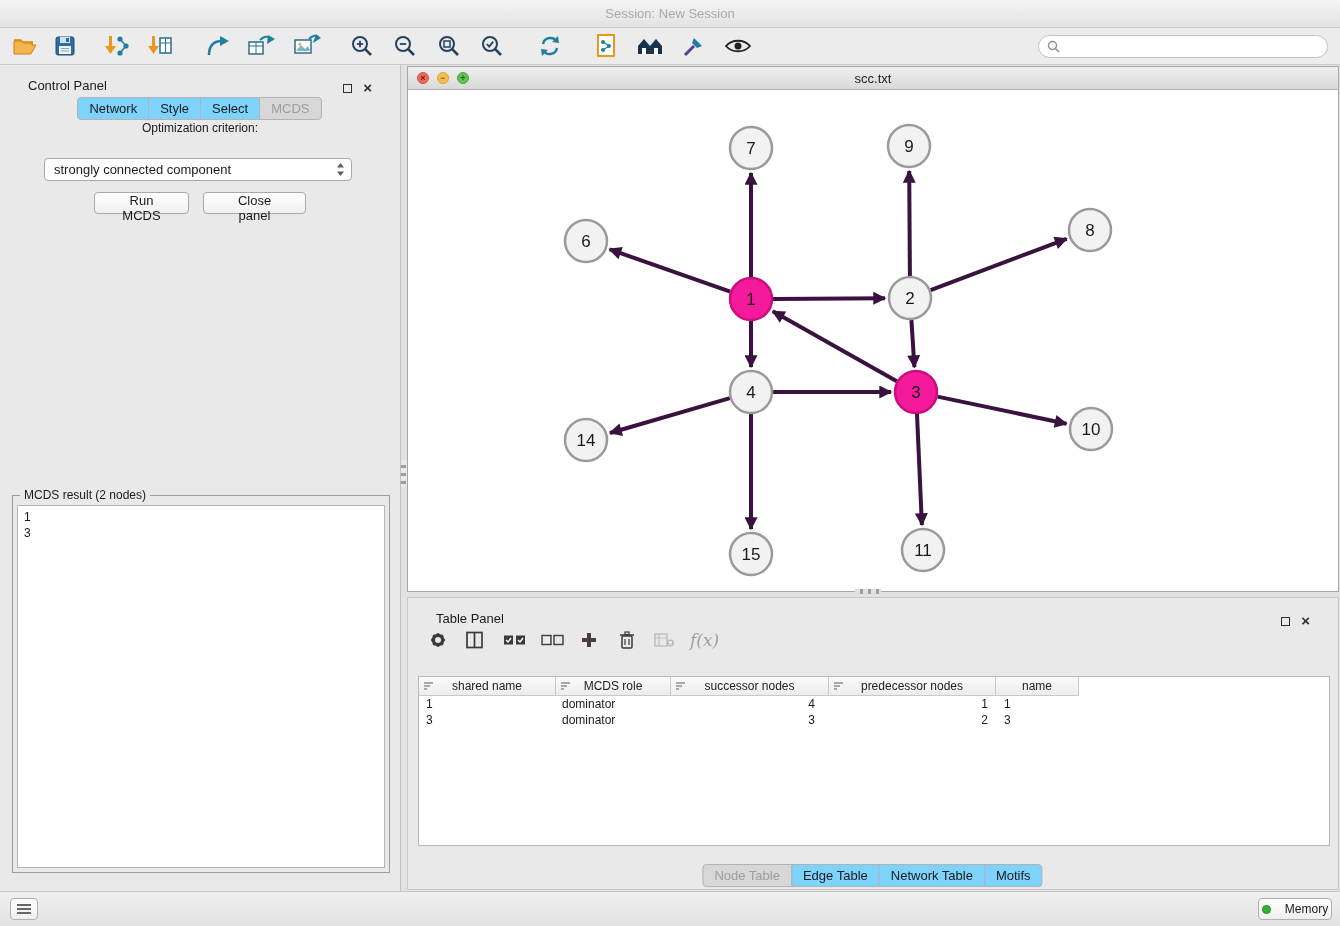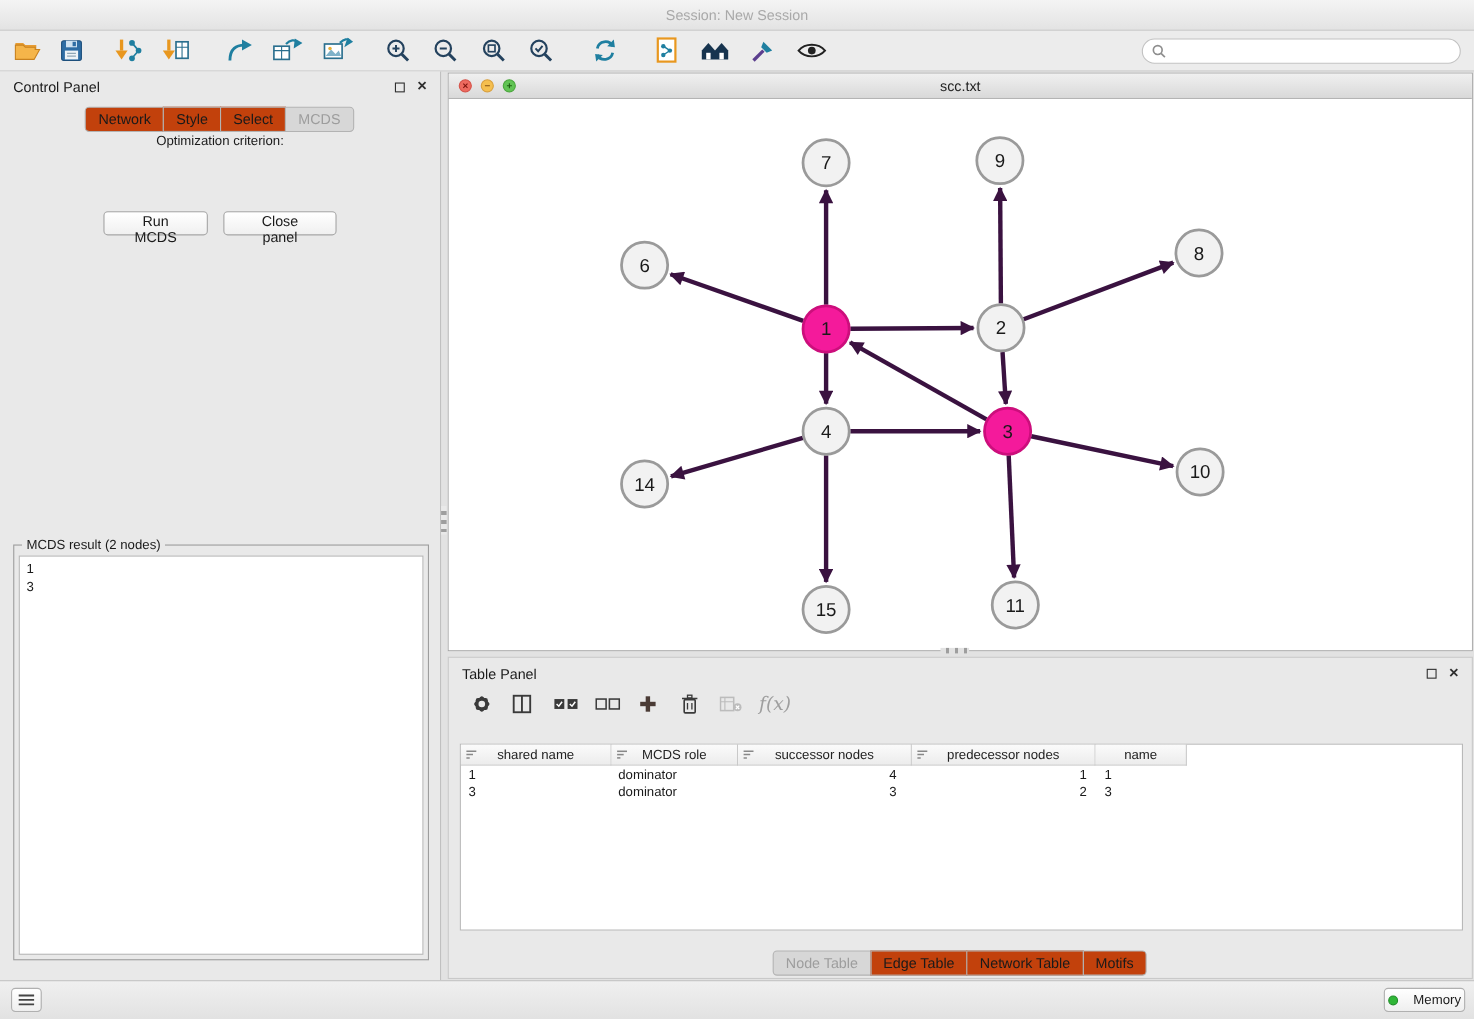--- a/index.html
+++ b/index.html
@@ -33,27 +33,27 @@
   }
   .searchbox input{
     border:none; outline:none; flex:1; height:100%; font-size:12px;
     font-family:"Liberation Sans",sans-serif; background:transparent; margin-left:5px;
   }
   
   .cpanel{
     position:absolute; left:0; top:65px; width:401px; height:826px;
     background:#e9e9e9; border-right:1px solid #c0c0c0;
   }
-  .panel-header{ height:28px; display:flex; align-items:center; padding:0 12px; font-size:13px; }
+  .panel-header{ height:28px; display:flex; align-items:flex-end; padding:0 28px; font-size:13px; }
   .win-btns{ margin-left:auto; display:flex; align-items:center; gap:11px; }
   .restore-btn{ width:9px; height:9px; border:1.5px solid #2f2f2f; }
   .close-x{ font-size:15px; font-weight:bold; color:#2f2f2f; line-height:10px; }
   .cp-tabs{ display:flex; justify-content:center; margin-top:4px; }
   .seg-tab{
-    border:1px solid #b3b3b3; background:#c2410c; font-size:13px;
+    border:1px solid #b3b3b3; background:#7dd3fc; font-size:13px;
     padding:3px 11px; margin-left:-1px; color:#1a1a1a;
   }
   .seg-tab:first-child{ border-radius:4px 0 0 4px; }
   .seg-tab:last-child{ border-radius:0 4px 4px 0; }
   .seg-tab.active{ background:#d7d7d7; color:#9d9d9d; }
   .opt-label{ position:absolute; left:0; top:56px; width:100%; text-align:center; font-size:12px; }
   .dropdown{
     position:absolute; left:44px; top:93px; width:308px; height:23px;
     background:#fff; border:1px solid #a9a9a9; border-radius:4px;
     display:flex; align-items:center; padding:0 6px 0 9px; font-size:13px;
@@ -308,20 +308,29 @@
 
   <div class="cp-tabs">
     <div class="seg-tab">Network</div>
     <div class="seg-tab">Style</div>
     <div class="seg-tab">Select</div>
     <div class="seg-tab active">MCDS</div>
   </div>
 
   <div class="opt-label">Optimization criterion:</div>
 
+  <div class="dropdown">
+    <span>strongly connected component</span>
+    <span class="dd-arrows">
+      <svg width="9" height="15" viewBox="0 0 9 15">
+        <path d="M4.5 1 L8 5.4 H1 z" fill="#5d5d5d"></path>
+        <path d="M4.5 14 L1 9.6 H8 z" fill="#5d5d5d"></path>
+      </svg>
+    </span>
+  </div>
 
   <button class="cp-btn btn-run">Run MCDS</button>
   <button class="cp-btn btn-close">Close panel</button>
 
   <div class="result-box">
     <span class="result-title">MCDS result (2 nodes)</span>
     <div class="result-inner">
       <div>1</div>
       <div>3</div>
     </div>

